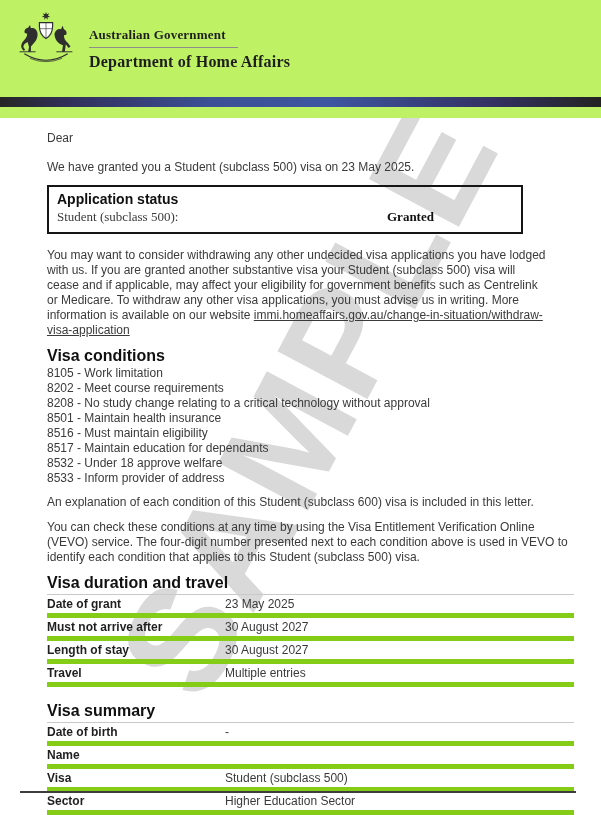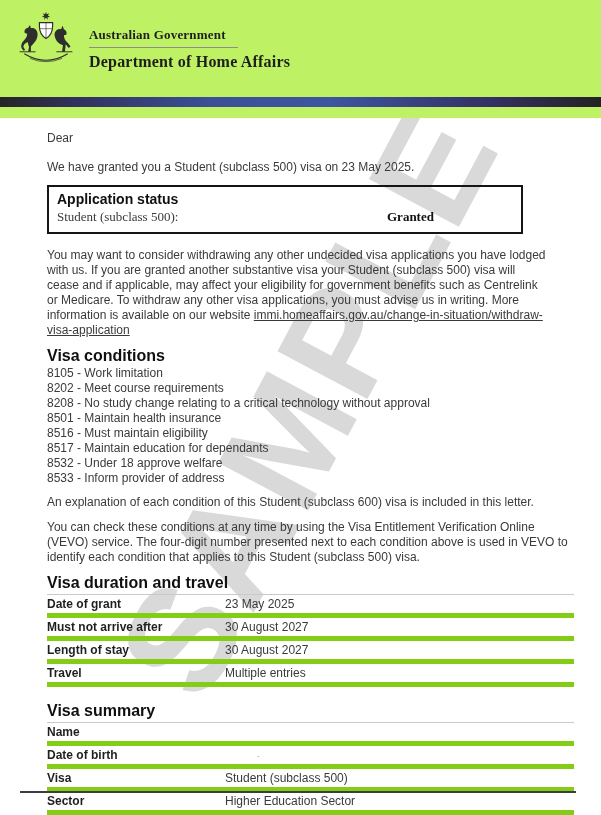--- a/index.html
+++ b/index.html
@@ -128,26 +128,26 @@
       </div>
       <div class="vrow">
         <span class="vlabel">Travel</span>
         <span class="vvalue">Multiple entries</span>
       </div>
     </div>
 
     <h2 class="h-summary">Visa summary</h2>
     <div class="vtable summary-table">
       <div class="vrow">
+        <span class="vlabel">Date of birth</span>
+        <span class="vvalue">-</span>
+      </div>
+      <div class="vrow">
         <span class="vlabel">Name</span>
         <span class="vvalue"></span>
-      </div>
-      <div class="vrow">
-        <span class="vlabel">Date of birth</span>
-        <span class="vvalue">-</span>
       </div>
       <div class="vrow">
         <span class="vlabel">Visa</span>
         <span class="vvalue">Student (subclass 500)</span>
       </div>
       <div class="vrow">
         <span class="vlabel">Sector</span>
         <span class="vvalue">Higher Education Sector</span>
       </div>
     </div>

